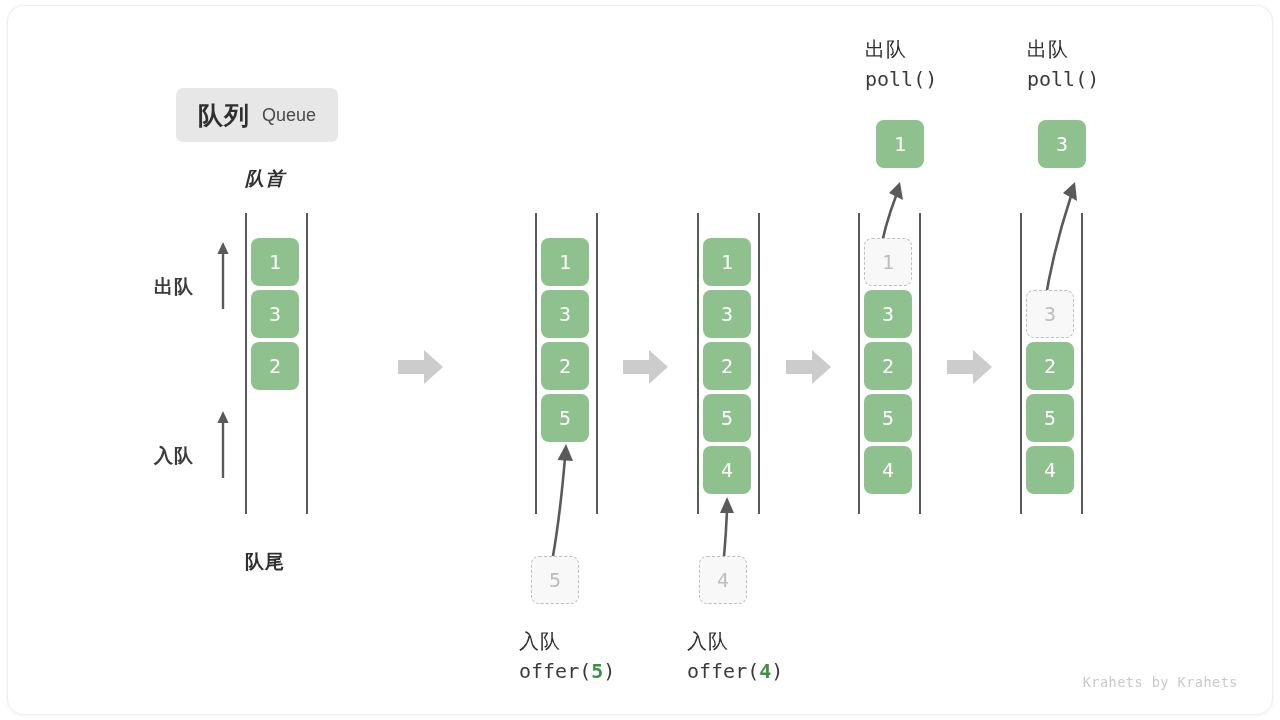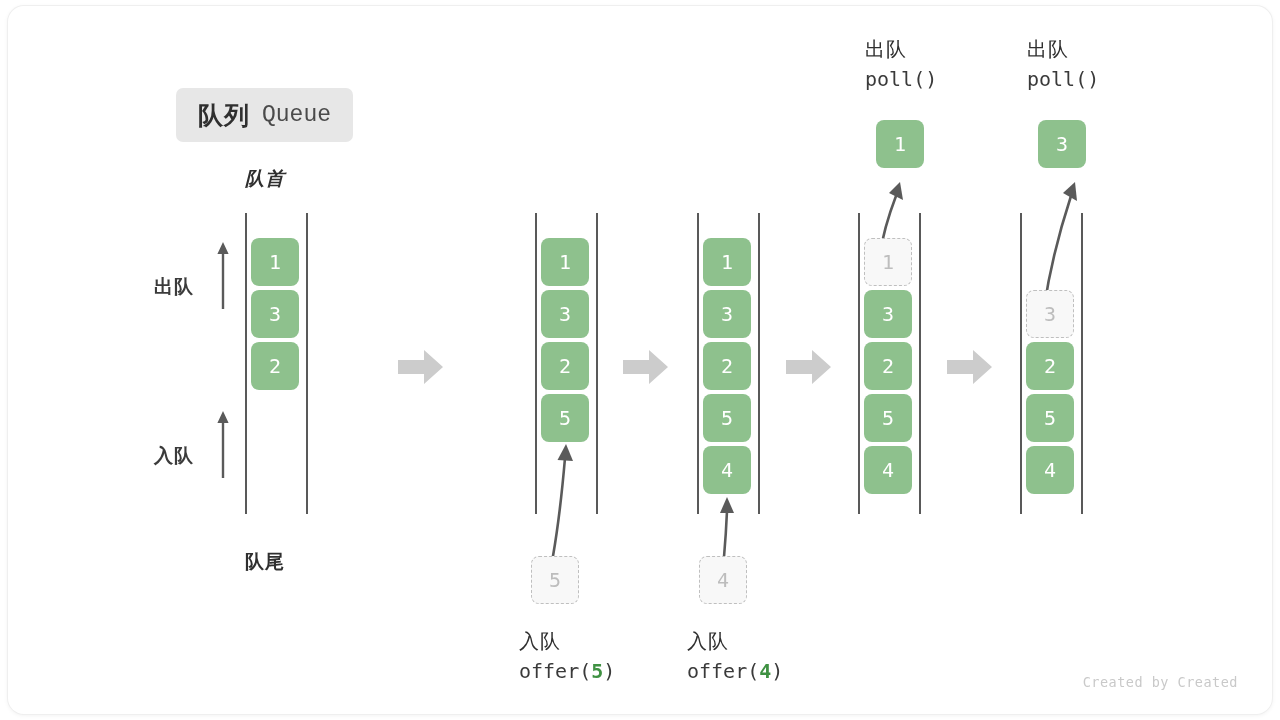--- a/index.html
+++ b/index.html
@@ -43,22 +43,22 @@
     box-sizing: border-box;
     margin-top: 36px;
   }
   .title-cn {
     font-size: 25px;
     font-weight: bold;
     color: #2f2f2f;
     letter-spacing: 1px;
   }
   .title-en {
-    font-family: Liberation Mono, monospace;
-    font-size: 23px;
+    font-family: Liberation Sans, sans-serif;
+    font-size: 18px;
     color: #4a4a4a;
   }
 
   
   .head-label, .tail-label {
     position: absolute;
     font-size: 19px;
     font-weight: bold;
     color: #2f2f2f;
     letter-spacing: 1px;
@@ -300,16 +300,16 @@
 
     <div class="column" style="left:1012px; top:207px; width:63px; height:301px;">
       <div class="rail left" style="height:301px;"></div>
       <div class="rail right" style="height:301px;"></div>
       <div class="cell ghost" style="left:6px; top:77px;">3</div>
       <div class="cell filled" style="left:6px; top:129px;">2</div>
       <div class="cell filled" style="left:6px; top:181px;">5</div>
       <div class="cell filled" style="left:6px; top:233px;">4</div>
     </div>
 
-    <div class="footer">Created by Created</div>
+    <div class="footer">Krahets by Krahets</div>
 
   </div>
 </div>
 
 </body></html>

